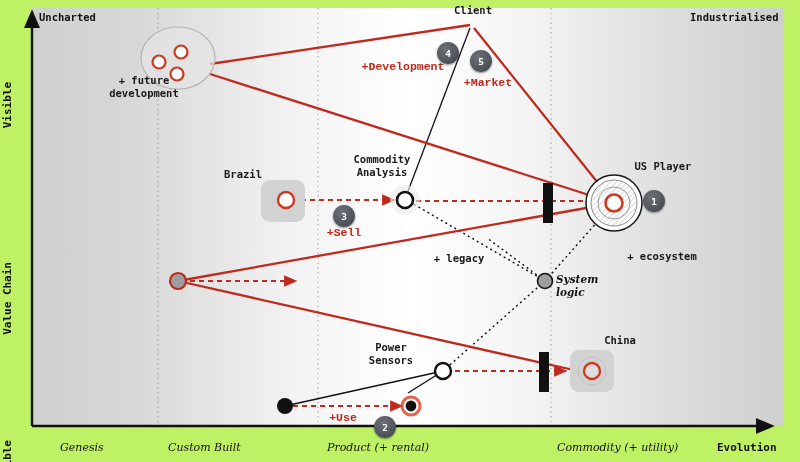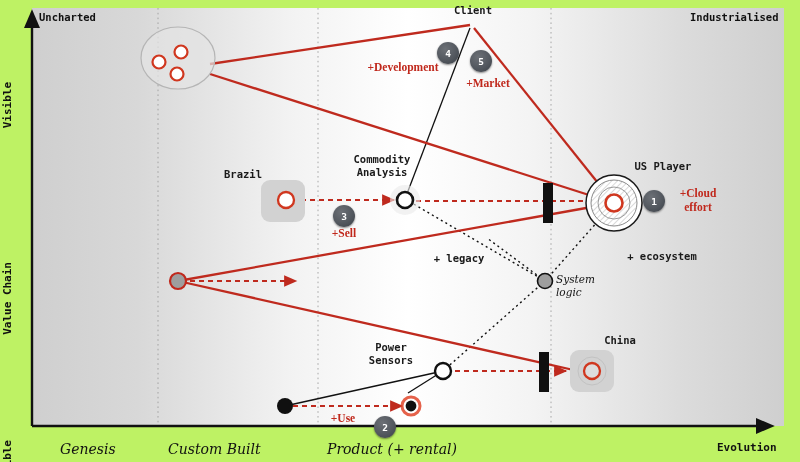--- a/index.html
+++ b/index.html
@@ -10,27 +10,27 @@
     position:absolute;font-family:"DejaVu Sans Mono",monospace;
     font-weight:bold;font-size:11px;color:#111;white-space:nowrap;
   }
   .vrot{transform-origin:0 0;}
   .node-label{
     position:absolute;font-family:"DejaVu Sans Mono",monospace;
     font-weight:bold;font-size:10.5px;color:#1a1a1a;
     text-align:center;line-height:13px;white-space:pre;
   }
   .red-label{
-    position:absolute;font-family:Liberation Serif, serif;
+    position:absolute;font-family:Liberation Mono, monospace;
     font-weight:bold;font-size:11.5px;color:#c0281c;
     text-align:center;line-height:14px;white-space:pre;
   }
   .stage-label{
     position:absolute;font-family:"DejaVu Serif",serif;
-    font-style:italic;font-size:14px;color:#111;white-space:nowrap;
+    font-style:italic;font-size:11px;color:#111;white-space:nowrap;
   }
   .corner-label{
     position:absolute;font-family:"DejaVu Sans Mono",monospace;
     font-weight:bold;font-size:10.5px;color:#111;white-space:nowrap;
   }
   .badge{
     position:absolute;width:22px;height:22px;border-radius:50%;
     background:radial-gradient(circle at 38% 32%,#6c7076 0%,#53585f 55%,#3a3f46 100%);
     box-shadow:0 1px 2px rgba(0,0,0,.45);
     color:#fff;font-family:"DejaVu Sans Mono",monospace;font-size:9.5px;
@@ -172,39 +172,40 @@
   <div class="axis-label vrot" style="left:14px;top:82px;transform:rotate(-90deg) translate(-100%,-100%);">Visible</div>
   <div class="axis-label vrot" style="left:14px;top:262px;transform:rotate(-90deg) translate(-100%,-100%);">Value Chain</div>
   <div class="axis-label vrot" style="left:14px;top:440px;transform:rotate(-90deg) translate(-100%,-100%);">Invisible</div>
 
   <div class="corner-label" style="left:39px;top:11px;">Uncharted</div>
   <div class="corner-label" style="left:690px;top:11px;">Industrialised</div>
 
   <div class="stage-label" style="left:60px;top:441px;">Genesis</div>
   <div class="stage-label" style="left:168px;top:441px;">Custom Built</div>
   <div class="stage-label" style="left:327px;top:441px;">Product (+ rental)</div>
+  <div class="stage-label" style="left:557px;top:441px;">Commodity (+ utility)</div>
   <div class="axis-label" style="left:717px;top:441px;">Evolution</div>
 
+  <div class="node-label" style="left:84px;top:74px;width:120px;">+ future
+development</div>
   <div class="node-label" style="left:443px;top:4px;width:60px;">Client</div>
   <div class="node-label" style="left:208px;top:168px;width:70px;">Brazil</div>
   <div class="node-label" style="left:345px;top:153px;width:74px;">Commodity
 Analysis</div>
   <div class="node-label" style="left:620px;top:160px;width:86px;">US Player</div>
   <div class="node-label" style="left:610px;top:225px;width:104px;margin-top:25px;">+ ecosystem</div>
   <div class="node-label" style="left:417px;top:252px;width:84px;">+ legacy</div>
-  <div class="italic-node" style="left:556px;top:273px;width:70px;">System
+  <div class="italic-node" style="left:556px;top:273px;width:70px;font-weight:bold;">System
 logic</div>
   <div class="node-label" style="left:355px;top:341px;width:72px;">Power
 Sensors</div>
   <div class="node-label" style="left:591px;top:334px;width:58px;">China</div>
 
   <div class="red-label" style="left:355px;top:60px;width:96px;">+Development</div>
   <div class="red-label" style="left:455px;top:76px;width:66px;">+Market</div>
-  <div class="red-label" style="left:669px;top:186px;width:58px;">+Cloud
-effort</div>
   <div class="red-label" style="left:320px;top:226px;width:48px;">+Sell</div>
   <div class="red-label" style="left:322px;top:411px;width:42px;">+Use</div>
 
   <div class="badge" style="left:643px;top:190px;">1</div>
   <div class="badge" style="left:374px;top:416px;">2</div>
   <div class="badge" style="left:333px;top:205px;">3</div>
   <div class="badge" style="left:437px;top:42px;">4</div>
   <div class="badge" style="left:470px;top:50px;">5</div>
 
 </div>

